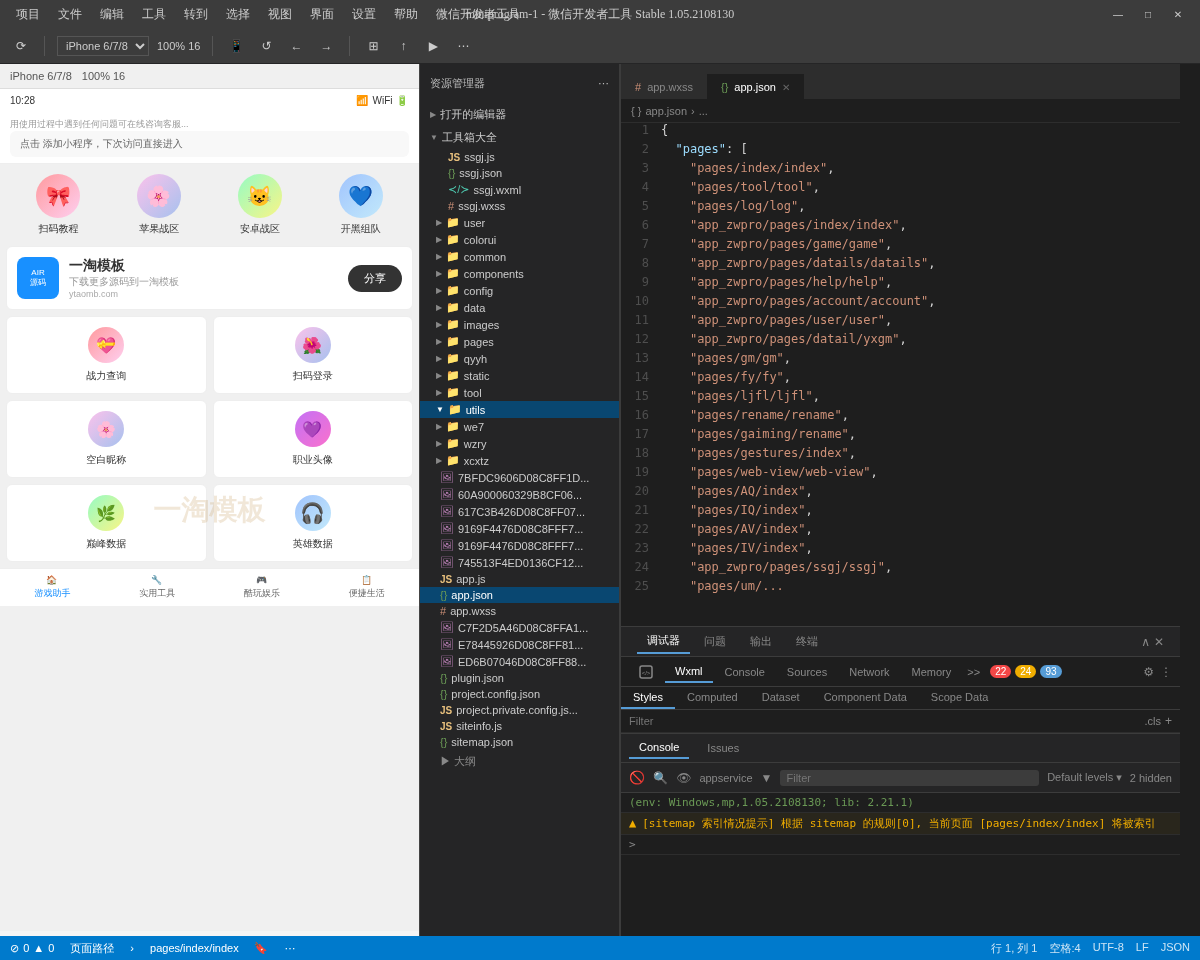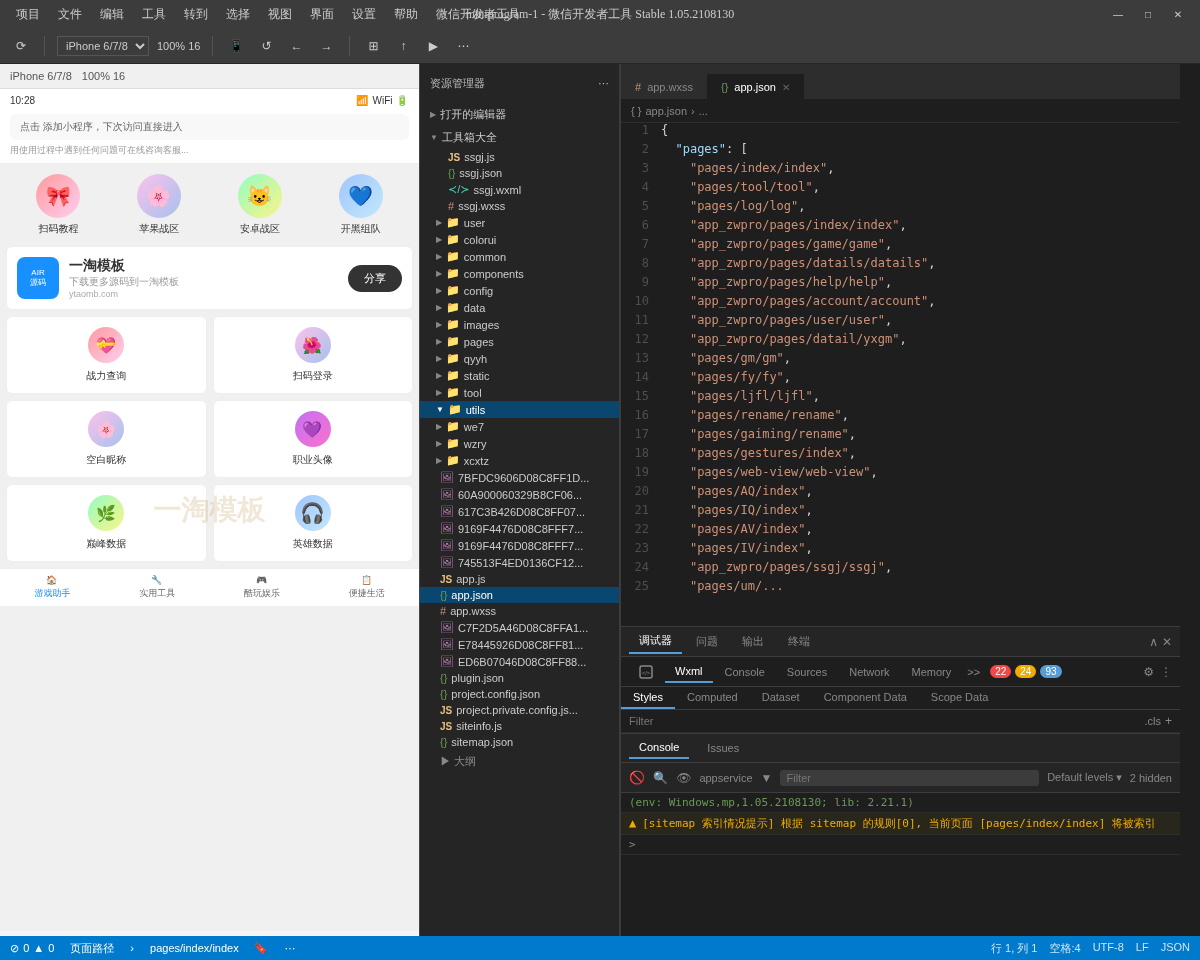--- a/index.html
+++ b/index.html
@@ -163,24 +163,24 @@
         <div style="background:#fff;padding:6px 10px 2px;display:flex;justify-content:space-between;align-items:center;font-size:10px;color:#333;">
           <span>10:28</span>
           <div style="display:flex;gap:4px;align-items:center;">
             <span>📶</span>
               <span>WiFi</span>
               <span>🔋</span>
           </div>
         </div>
 
         <div style="background:#fff;padding:6px 10px;font-size:11px;color:#666;border-bottom:1px solid #eee;">
+          <div style="font-size:9px;color:#999;margin-top:4px;overflow:hidden;text-overflow:ellipsis;white-space:nowrap;">用使用过程中遇到任何问题可在线咨询客服...</div>
           <div style="background:#f8f8f8;border-radius:6px;padding:6px 10px;font-size:10px;color:#666;">
             <span>点击 添加小程序，下次访问直接进入</span>
           </div>
-          <div style="font-size:9px;color:#999;margin-top:4px;overflow:hidden;text-overflow:ellipsis;white-space:nowrap;">用使用过程中遇到任何问题可在线咨询客服...</div>
         </div>
       </div>
 
       <div class="mp-icons-row">
         <div class="mp-icon-item">
           <div class="mp-avatar" style="background:linear-gradient(135deg,#ff9a9e,#fecfef);">
             <span style="font-size:20px;">🎀</span>
           </div>
           <span>扫码教程</span>
         </div>
@@ -579,21 +579,21 @@
         </div>
         <div class="code-line">
           <span class="line-num">25</span>
           <span class="line-content">    <span class="json-str">"pages/um/...</span></span>
         </div>
       </div>
     </div>
 
     <div id="devtools">
 
-      <div style="height:30px;background:#252526;display:flex;align-items:center;padding:0 8px;gap:4px;border-bottom:1px solid #3c3c3c;justify-content:space-between;">
+      <div style="height:30px;background:#252526;display:flex;align-items:center;padding:0 16px;gap:4px;border-bottom:1px solid #3c3c3c;justify-content:space-between;">
         <div style="display:flex;gap:4px;align-items:center;">
           <div class="devtools-tab active">调试器</div>
           <div class="devtools-tab">问题</div>
           <div class="devtools-tab">输出</div>
           <div class="devtools-tab">终端</div>
         </div>
         <div style="display:flex;gap:4px;align-items:center;">
           <span style="cursor:pointer;color:#888;">∧</span>
           <span style="cursor:pointer;color:#888;">✕</span>
         </div>

